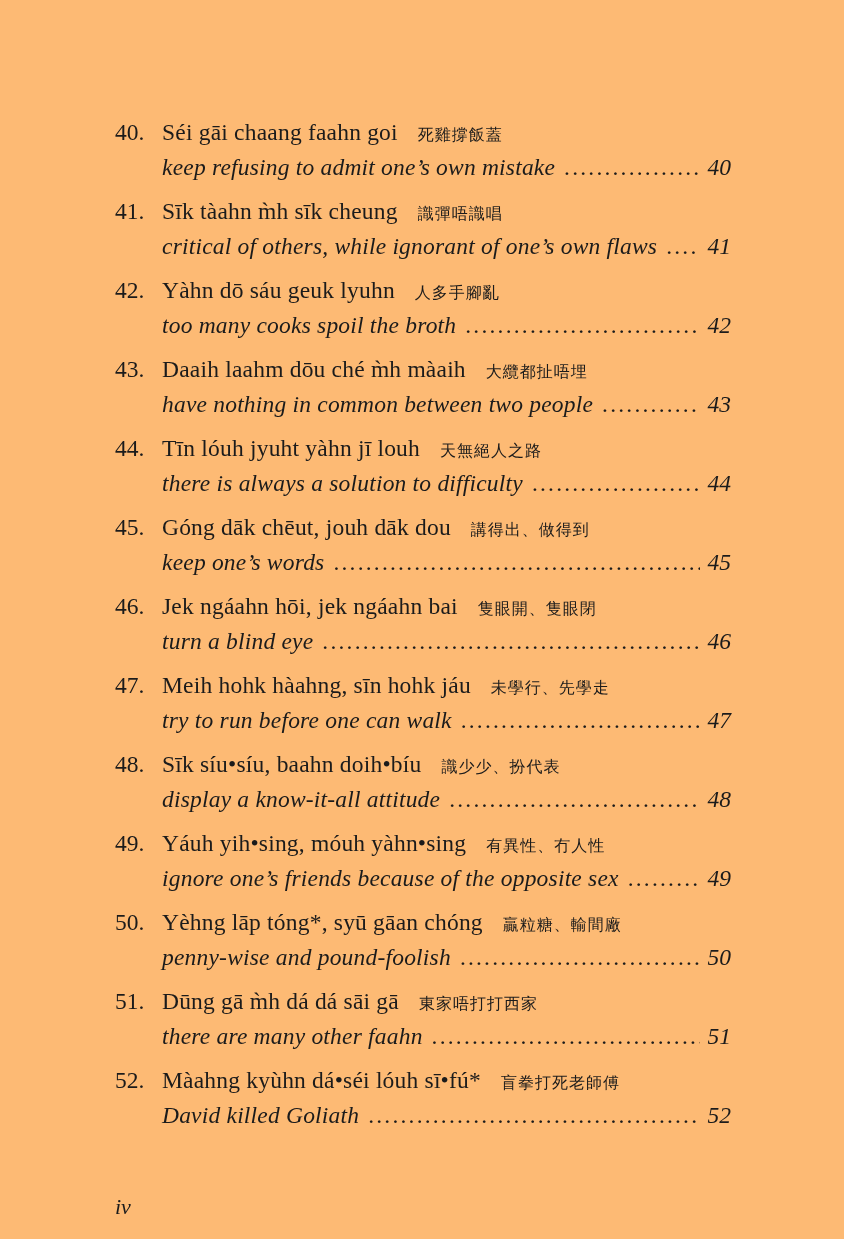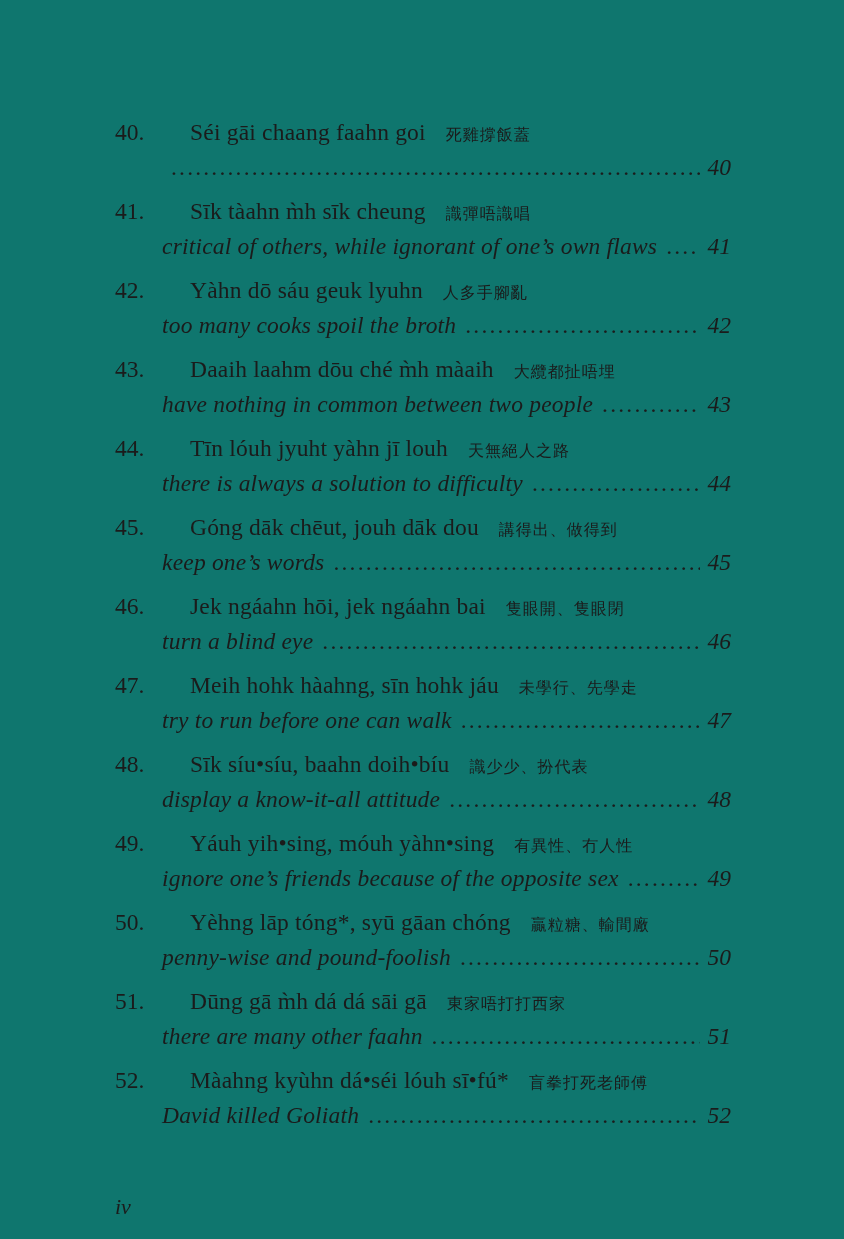--- a/index.html
+++ b/index.html
@@ -4,21 +4,21 @@
 <style>
   html, body {
     margin: 0;
     padding: 0;
     background: #ffffff;
   }
   .page {
     position: relative;
     width: 844px;
     height: 1239px;
-    background: #0f766e;
+    background: #fdba74;
     color: #1b1b1b;
     font-family: "Liberation Serif", "DejaVu Serif", serif;
     overflow: hidden;
   }
   .toc {
     position: absolute;
     left: 115px;
     top: 116px;
     width: 616px;
   }
@@ -30,21 +30,20 @@
     align-items: baseline;
     font-size: 23.5px;
     line-height: 33px;
     white-space: nowrap;
   }
   .num {
     flex: 0 0 47px;
   }
   .rom {
     letter-spacing: 0.2px;
-    margin-left: 28px;
   }
   .chin {
     margin-left: 20px;
     font-size: 16px;
     letter-spacing: 1px;
   }
   .line2 {
     display: flex;
     align-items: baseline;
     padding-left: 47px;
@@ -86,20 +85,21 @@
 <div class="page">
   <main class="toc">
 
     <section class="entry">
       <div class="line1">
         <span class="num">40.</span>
         <span class="rom">Séi gāi chaang faahn goi</span>
         <span class="chin">死雞撐飯蓋</span>
       </div>
       <div class="line2">
+        <span class="trans">keep refusing to admit one’s own mistake</span>
         <span class="dots"></span>
         <span class="pg">40</span>
       </div>
     </section>
 
     <section class="entry">
       <div class="line1">
         <span class="num">41.</span>
         <span class="rom">Sīk tàahn m̀h sīk cheung</span>
         <span class="chin">識彈唔識唱</span>

